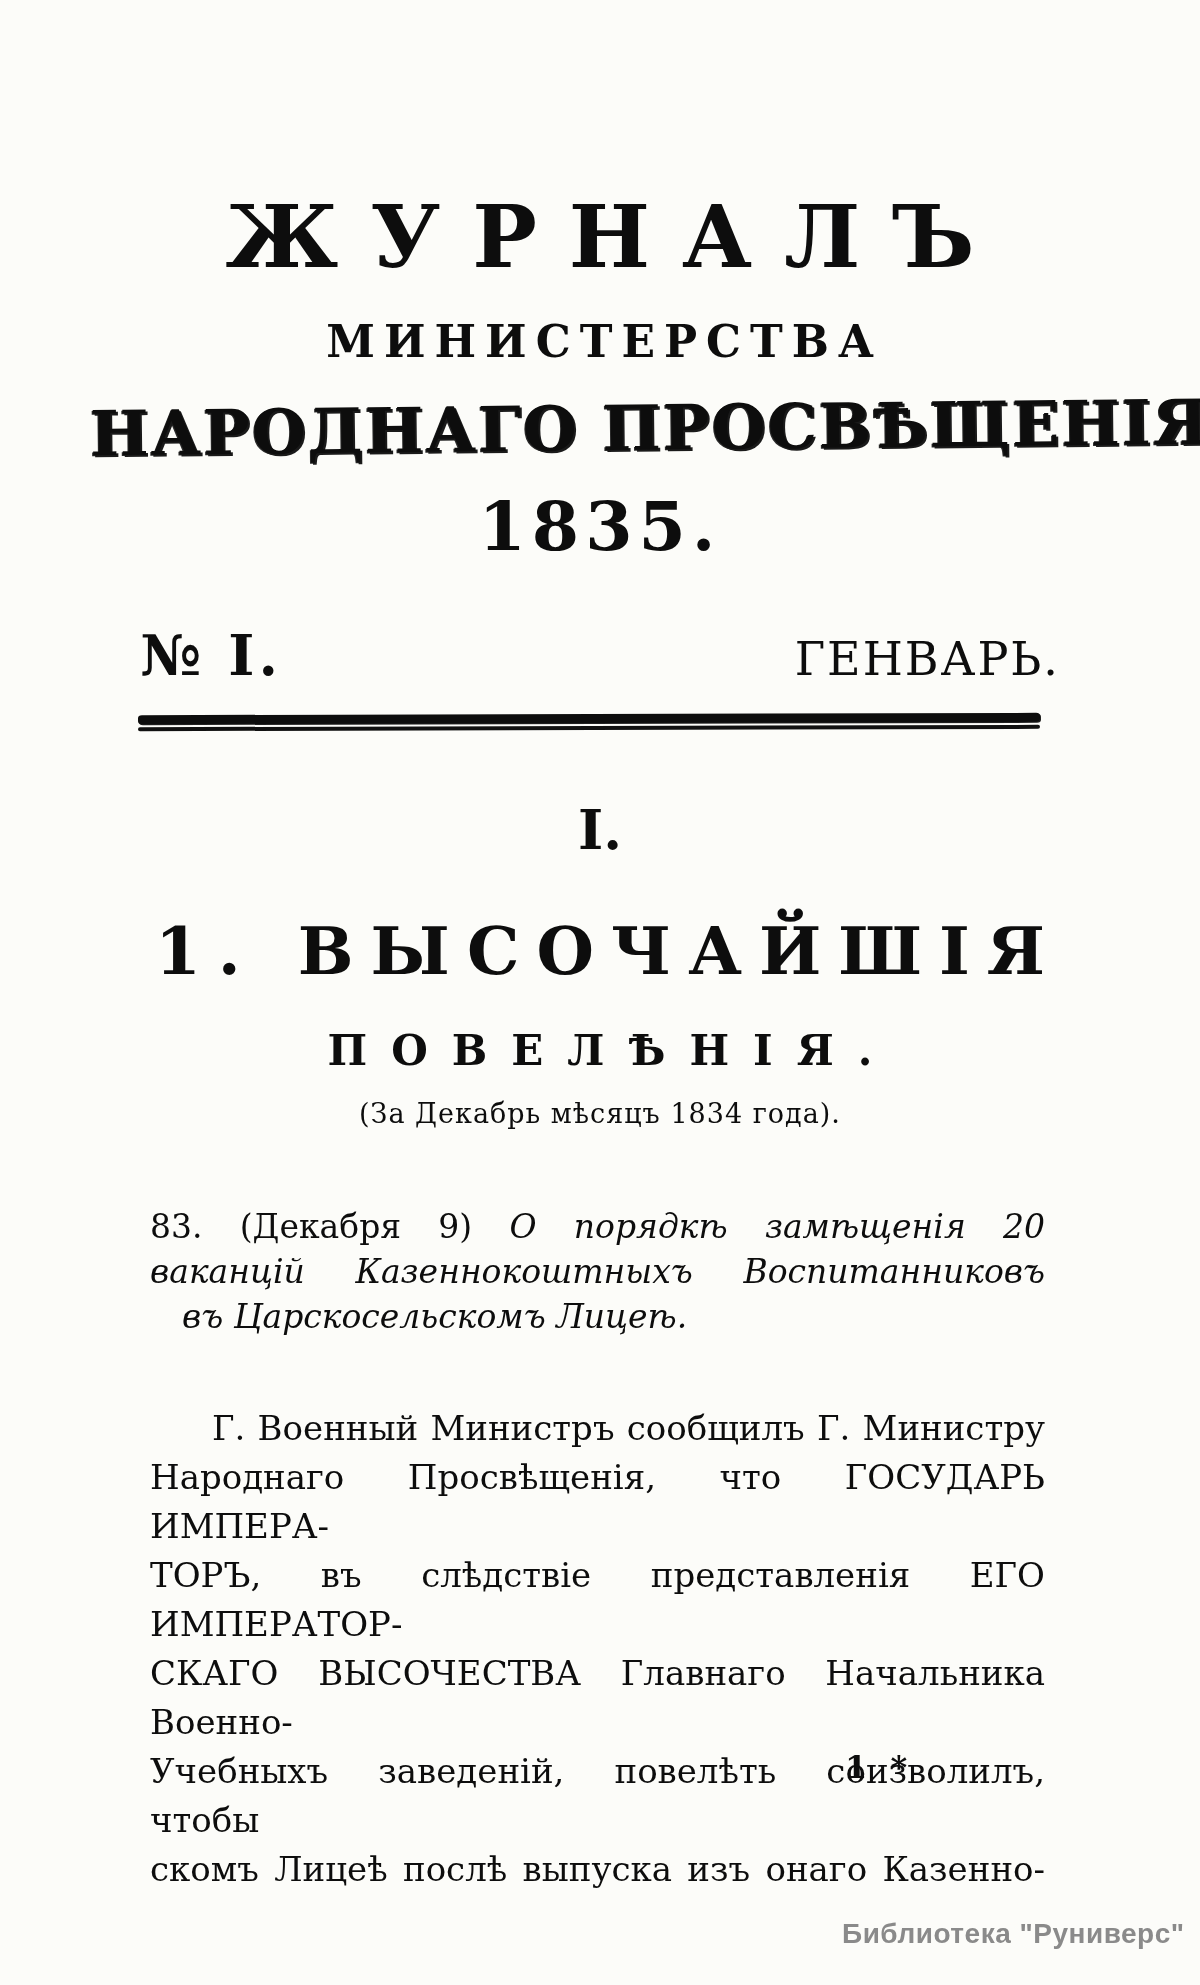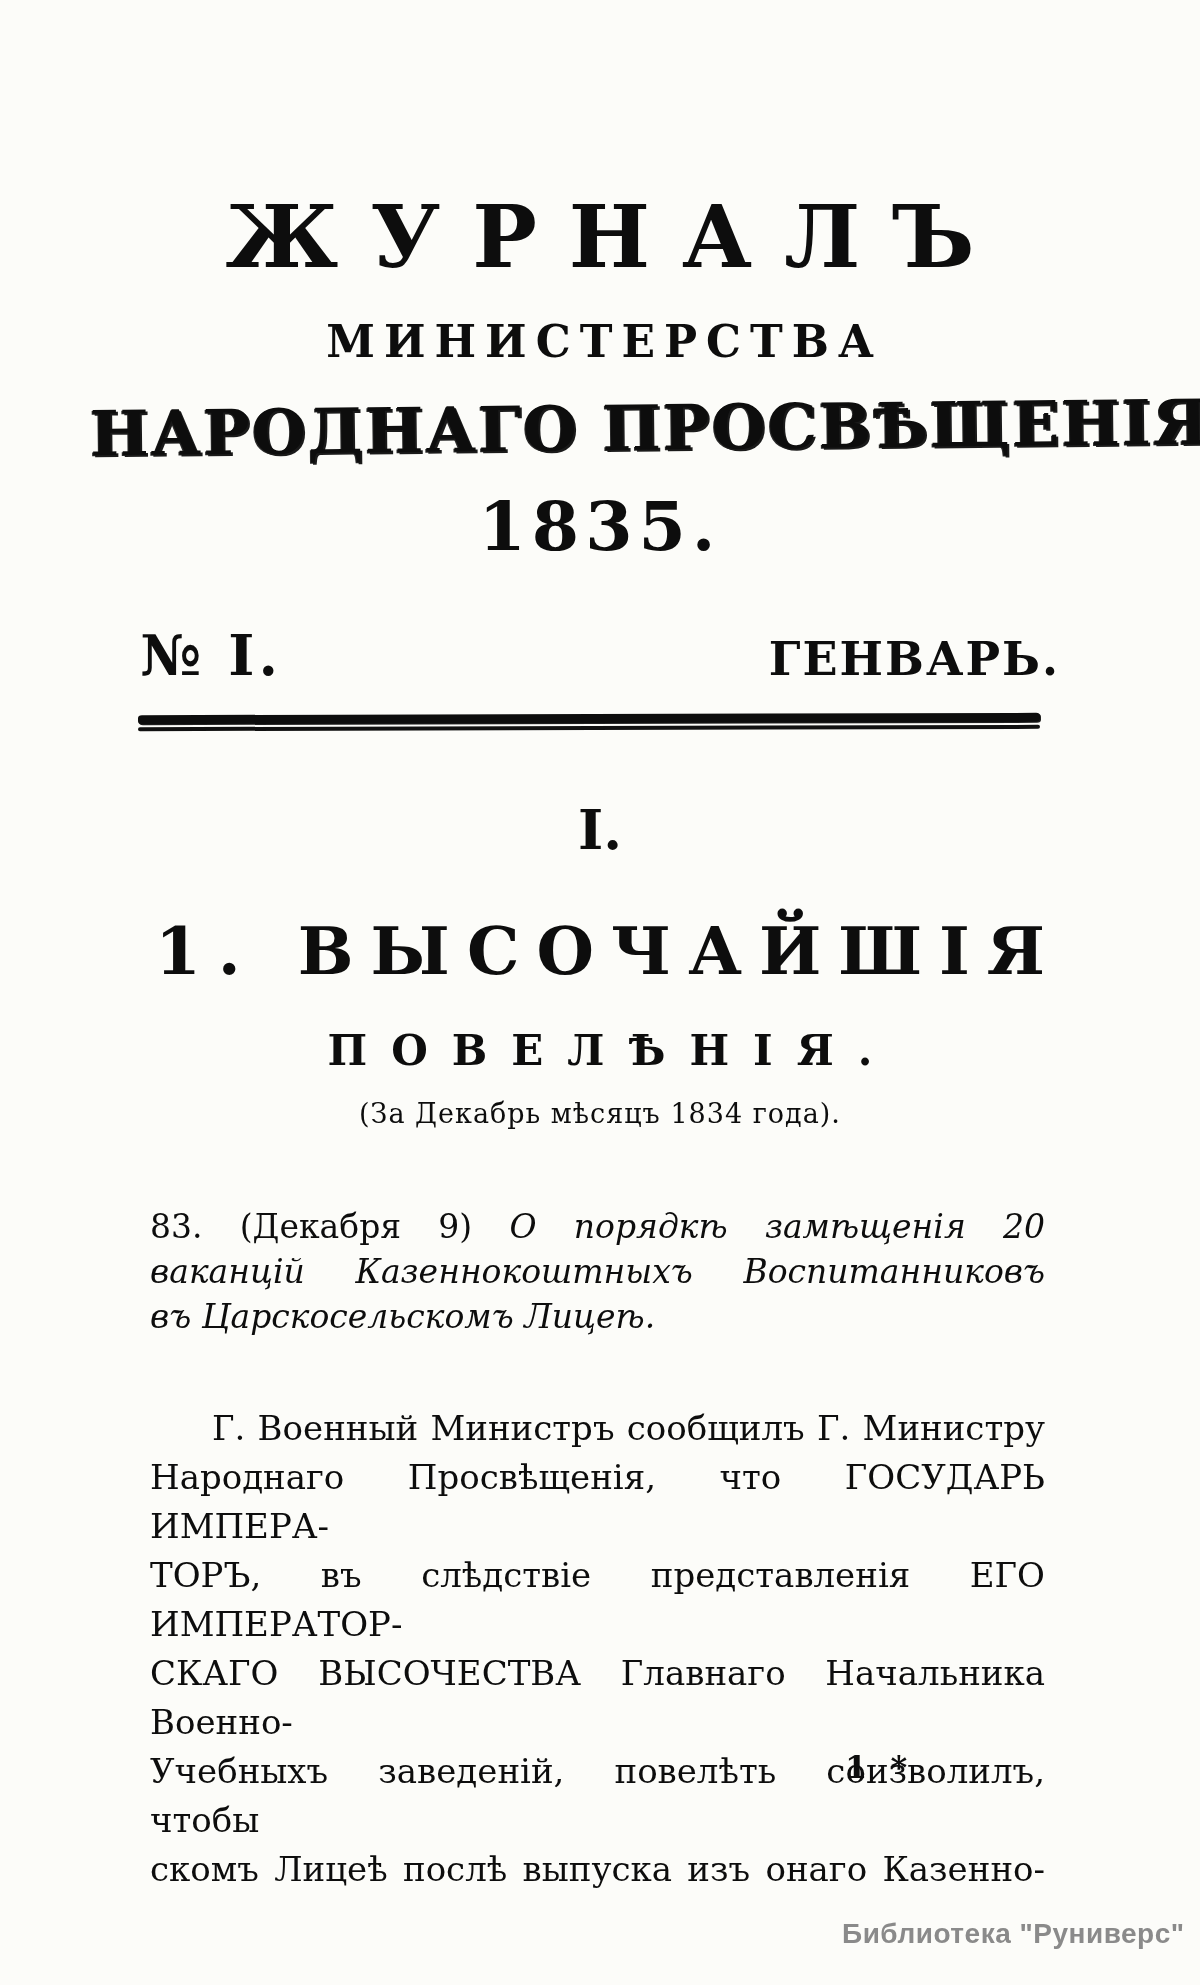--- a/index.html
+++ b/index.html
@@ -39,21 +39,21 @@
     top: 486px;
     font-size: 68px; font-weight: bold;
     letter-spacing: 6px;
     white-space: nowrap;
   }
   .issue-row {
     top: 622px; left: 140px; width: 920px;
     display: flex; justify-content: space-between; align-items: baseline;
   }
   .issue-no { font-size: 56px; font-weight: bold; letter-spacing: 4px; }
-  .issue-month { font-size: 46px; font-weight: bold; letter-spacing: 2px; }
+  .issue-month { font-size: 46px; font-weight: normal; letter-spacing: 2px; }
 
   .rule-block { top: 714px; left: 138px; width: 902px; }
   .rule-thick {
     height: 9px; background: #0d0d0d;
     border-radius: 4px/3px;
     box-shadow: 1px 1px 0 #222;
     transform: rotate(-0.15deg);
   }
   .rule-thin {
     margin-top: 3px; height: 4px; background: #111;
@@ -84,21 +84,21 @@
   }
 
   .article-col { left: 150px; width: 895px; }
 
   .article-heading { top: 1204px; font-size: 33px; line-height: 45px; }
   .article-heading .line {
     text-align: justify; text-align-last: justify;
     font-style: italic; font-weight: 500;
   }
   .article-heading .line.first { text-indent: 0; }
-  .article-heading .line.last { text-align-last: left; }
+  .article-heading .line.last { text-align-last: left; margin-left: 32px; }
   .article-heading .roman { font-style: normal; }
 
   .article-body { top: 1404px; font-size: 34px; line-height: 49px; }
   .article-body .line { text-align: justify; text-align-last: justify; }
   .article-body .line.first .indent { display: inline-block; width: 62px; }
 
   .signature-mark {
     top: 1748px; left: 845px;
     font-size: 32px; font-weight: bold; letter-spacing: 6px;
   }

